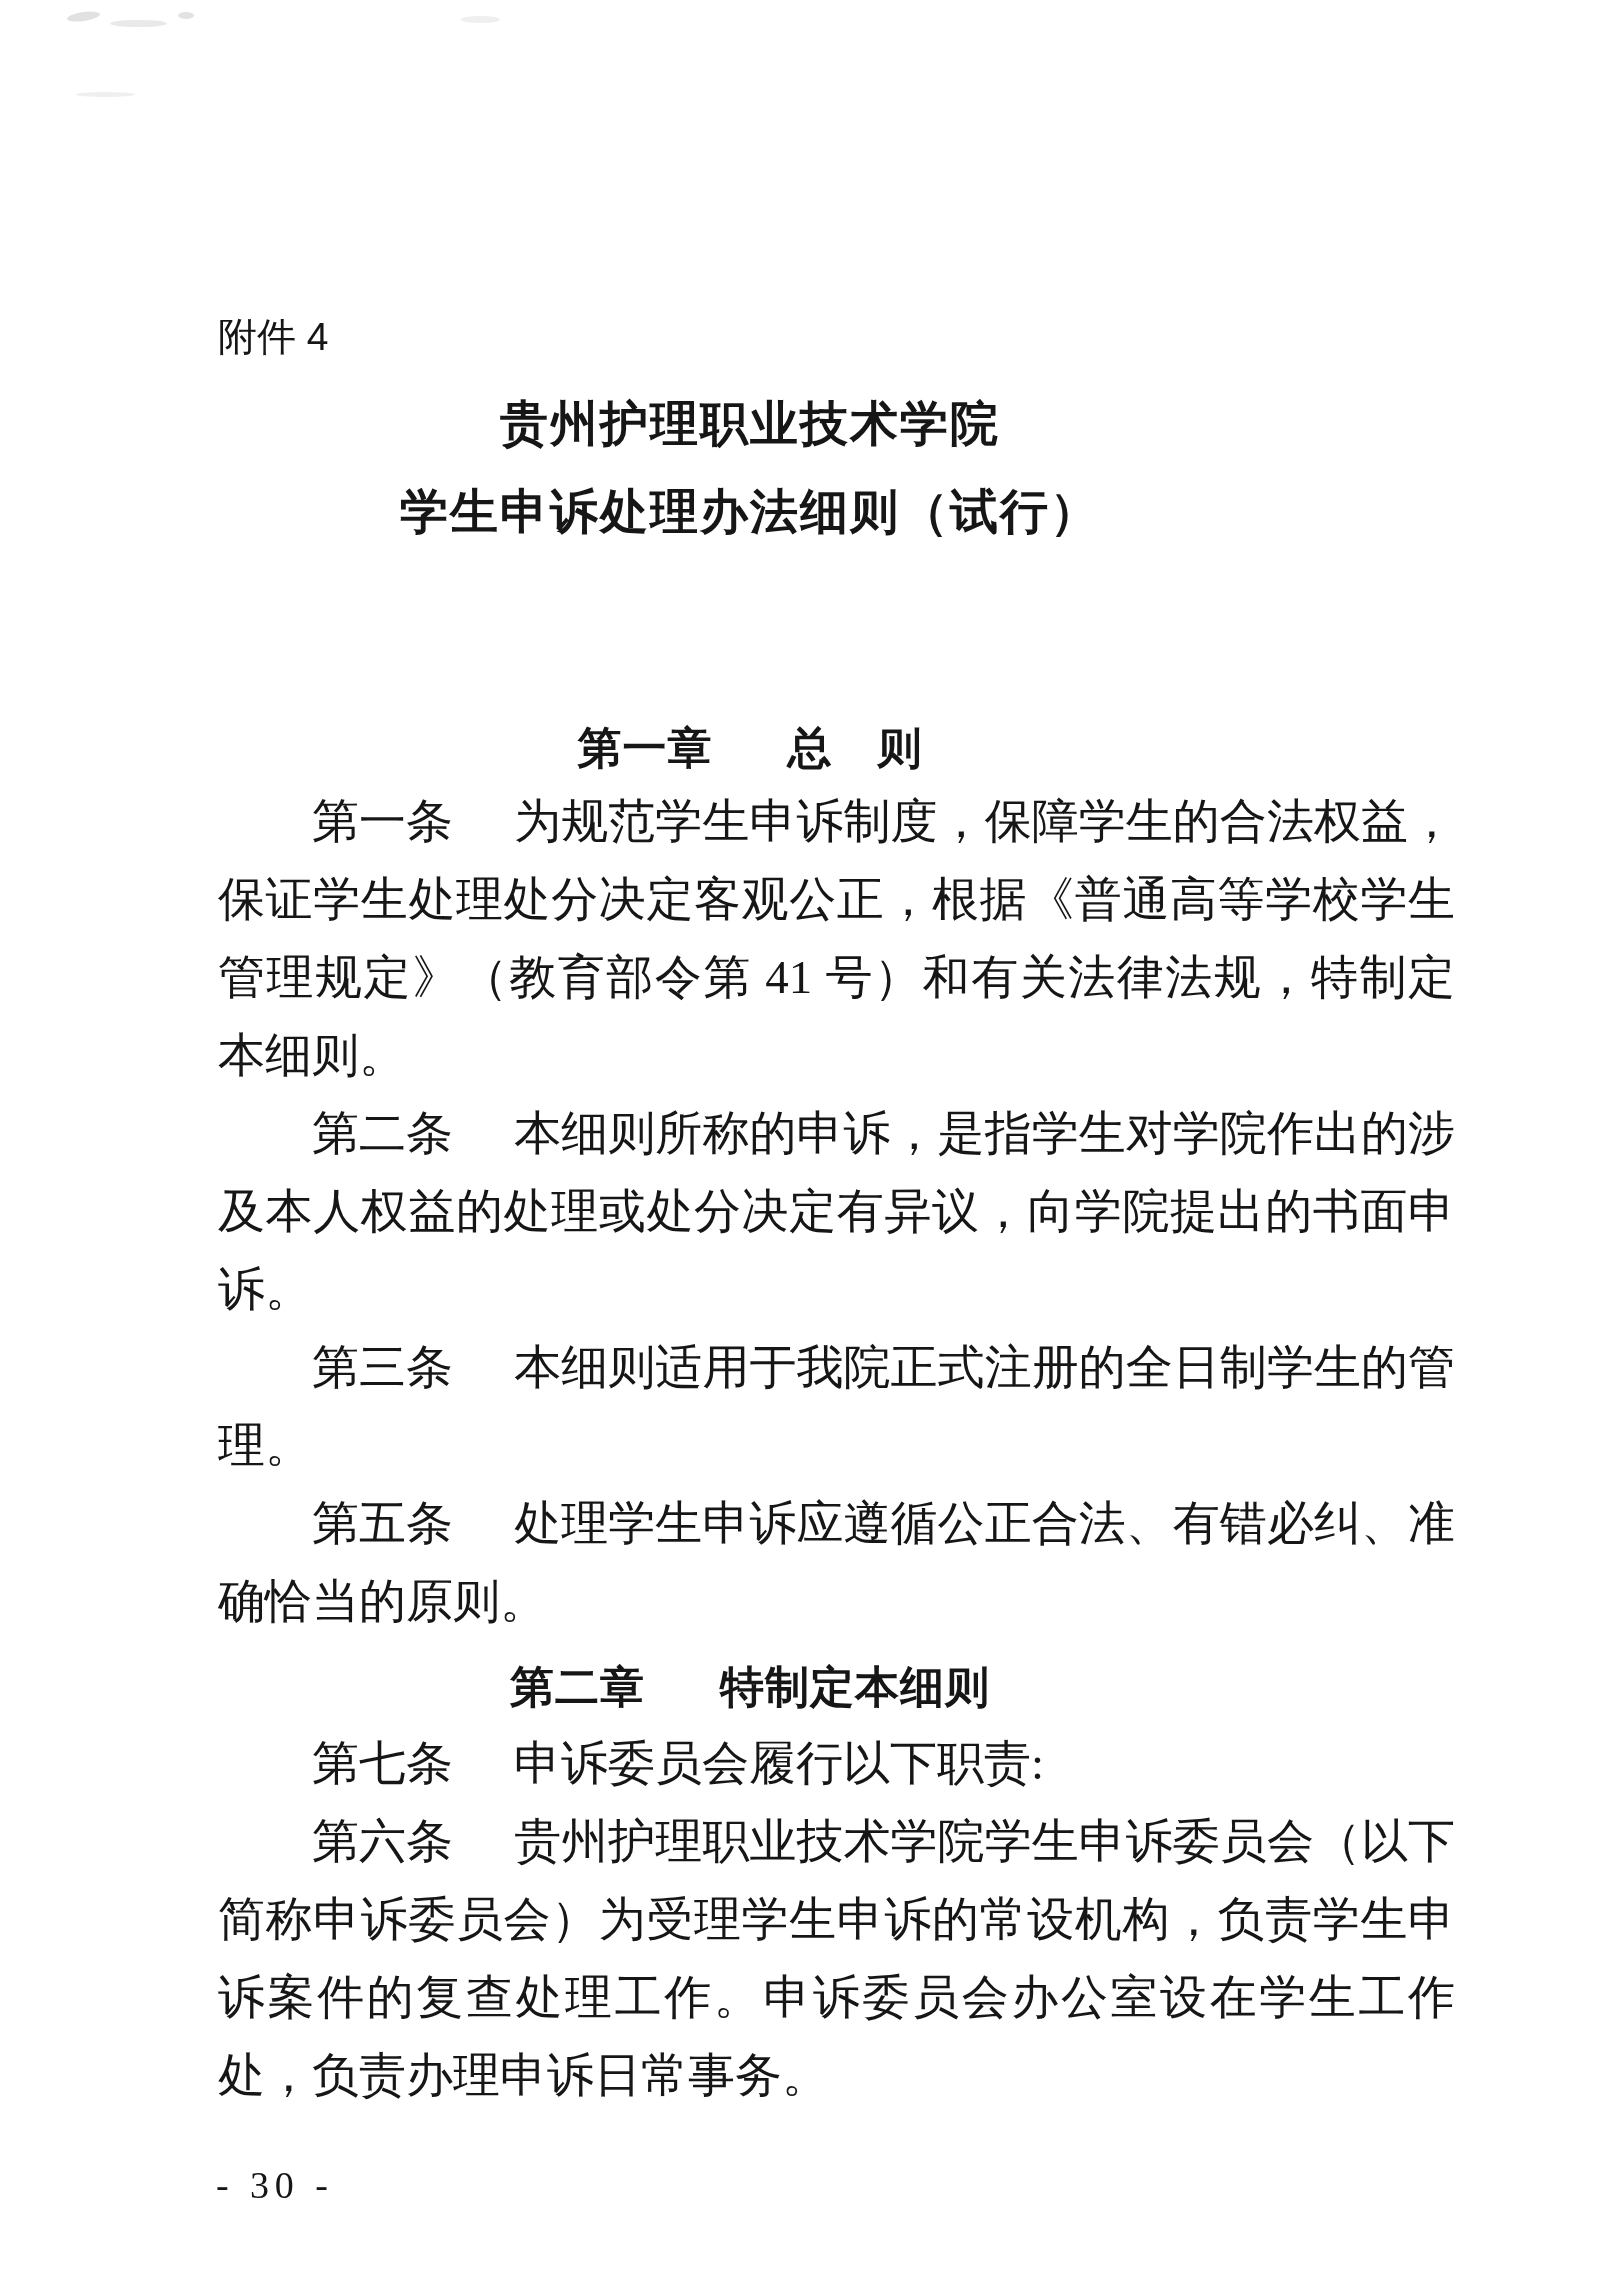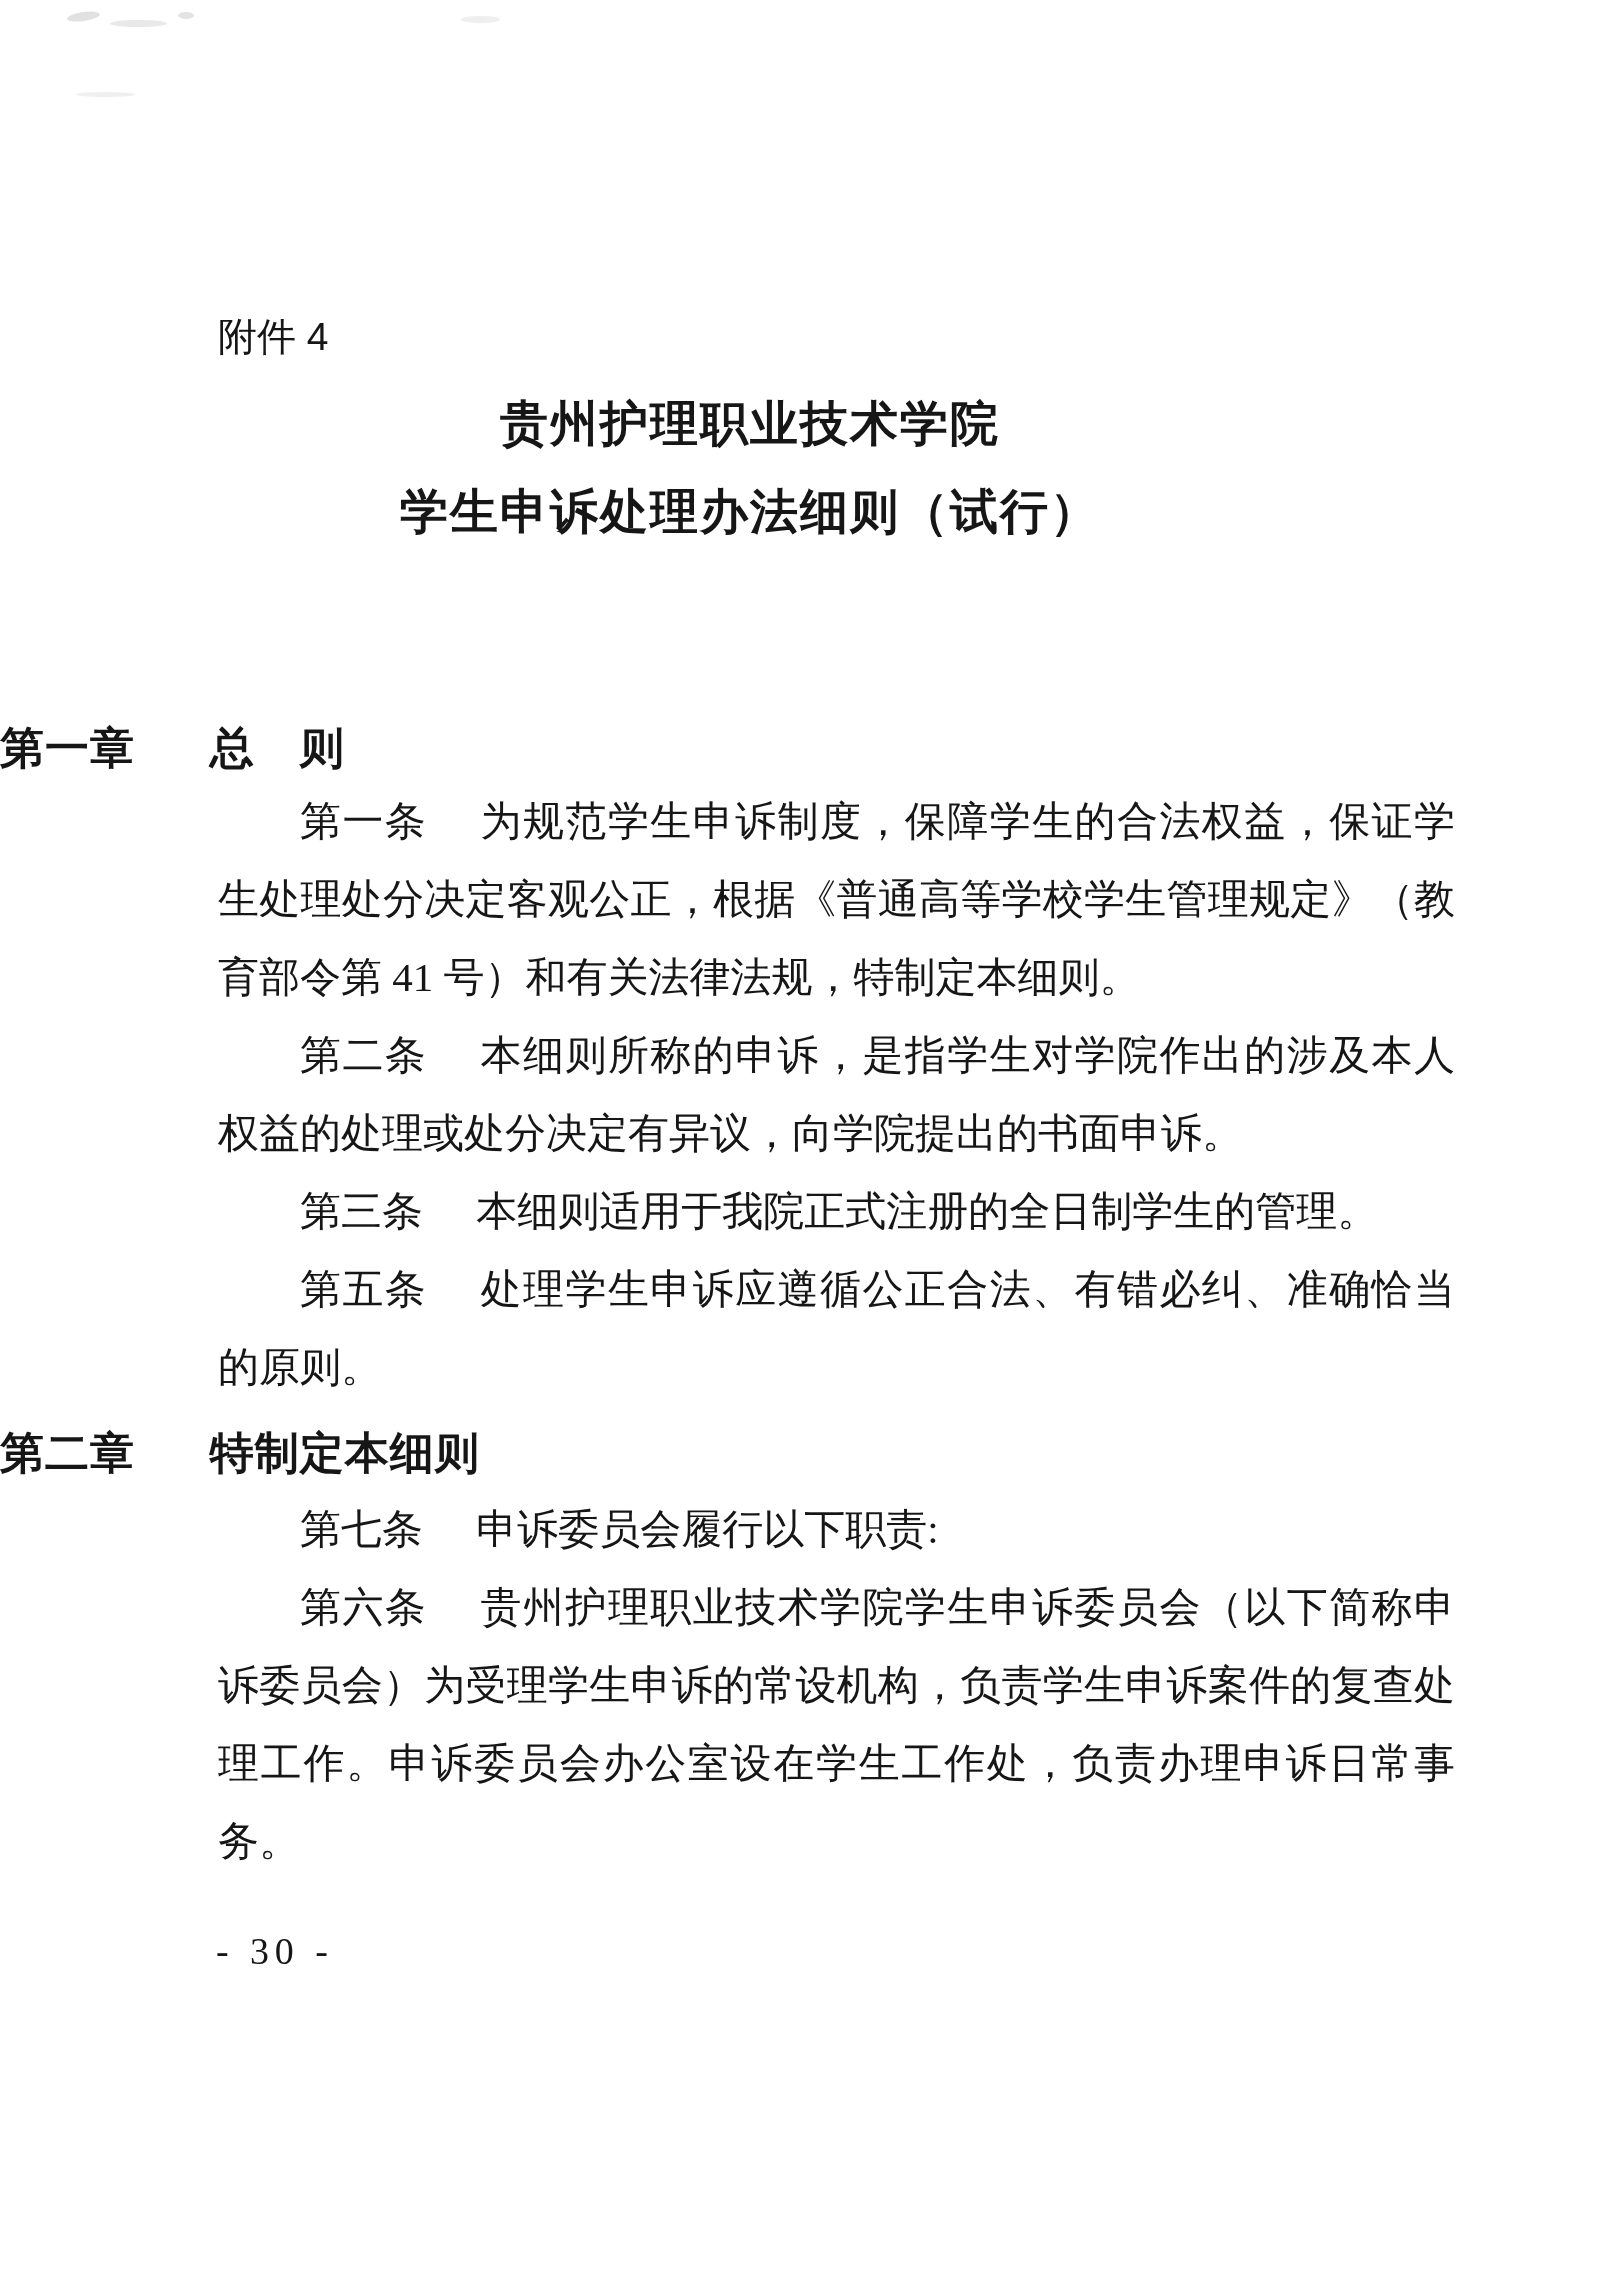--- a/index.html
+++ b/index.html
@@ -37,41 +37,42 @@
   .doc-title {
     margin: 23.5px 0 0 0;
     text-align: center;
     font-weight: bold;
     font-size: 48px;
     line-height: 88px;
     letter-spacing: 2px;
   }
   .chapter-heading {
     margin: 0;
+    text-align: center;
     font-family: "Liberation Sans", "DejaVu Sans", sans-serif;
     font-weight: bold;
     font-size: 44px;
     line-height: 44px;
     letter-spacing: 1px;
   }
   .chapter-heading .chapter-title { margin-left: 1.7em; }
   #chapter-1 .chapter-heading { margin-top: 170px; }
   #chapter-2 .chapter-heading { margin-top: 24.5px; }
 
   .articles {
     width: 1237px;
     margin-left: 218px;
     text-align: justify;
   }
   #chapter-1 .articles { margin-top: 12.7px; }
   #chapter-2 .articles { margin-top: 15.7px; }
 
   p.article {
     margin: 0;
-    font-size: 41px;
+    font-size: 47px;
     line-height: 78px;
     text-indent: 2em;
   }
   .article-num { font-weight: 500; }
   .article-text { margin-left: 1.3em; }
 
   .page-number {
     margin: 52px 0 0 216px;
     font-size: 38px;
     line-height: 38px;

